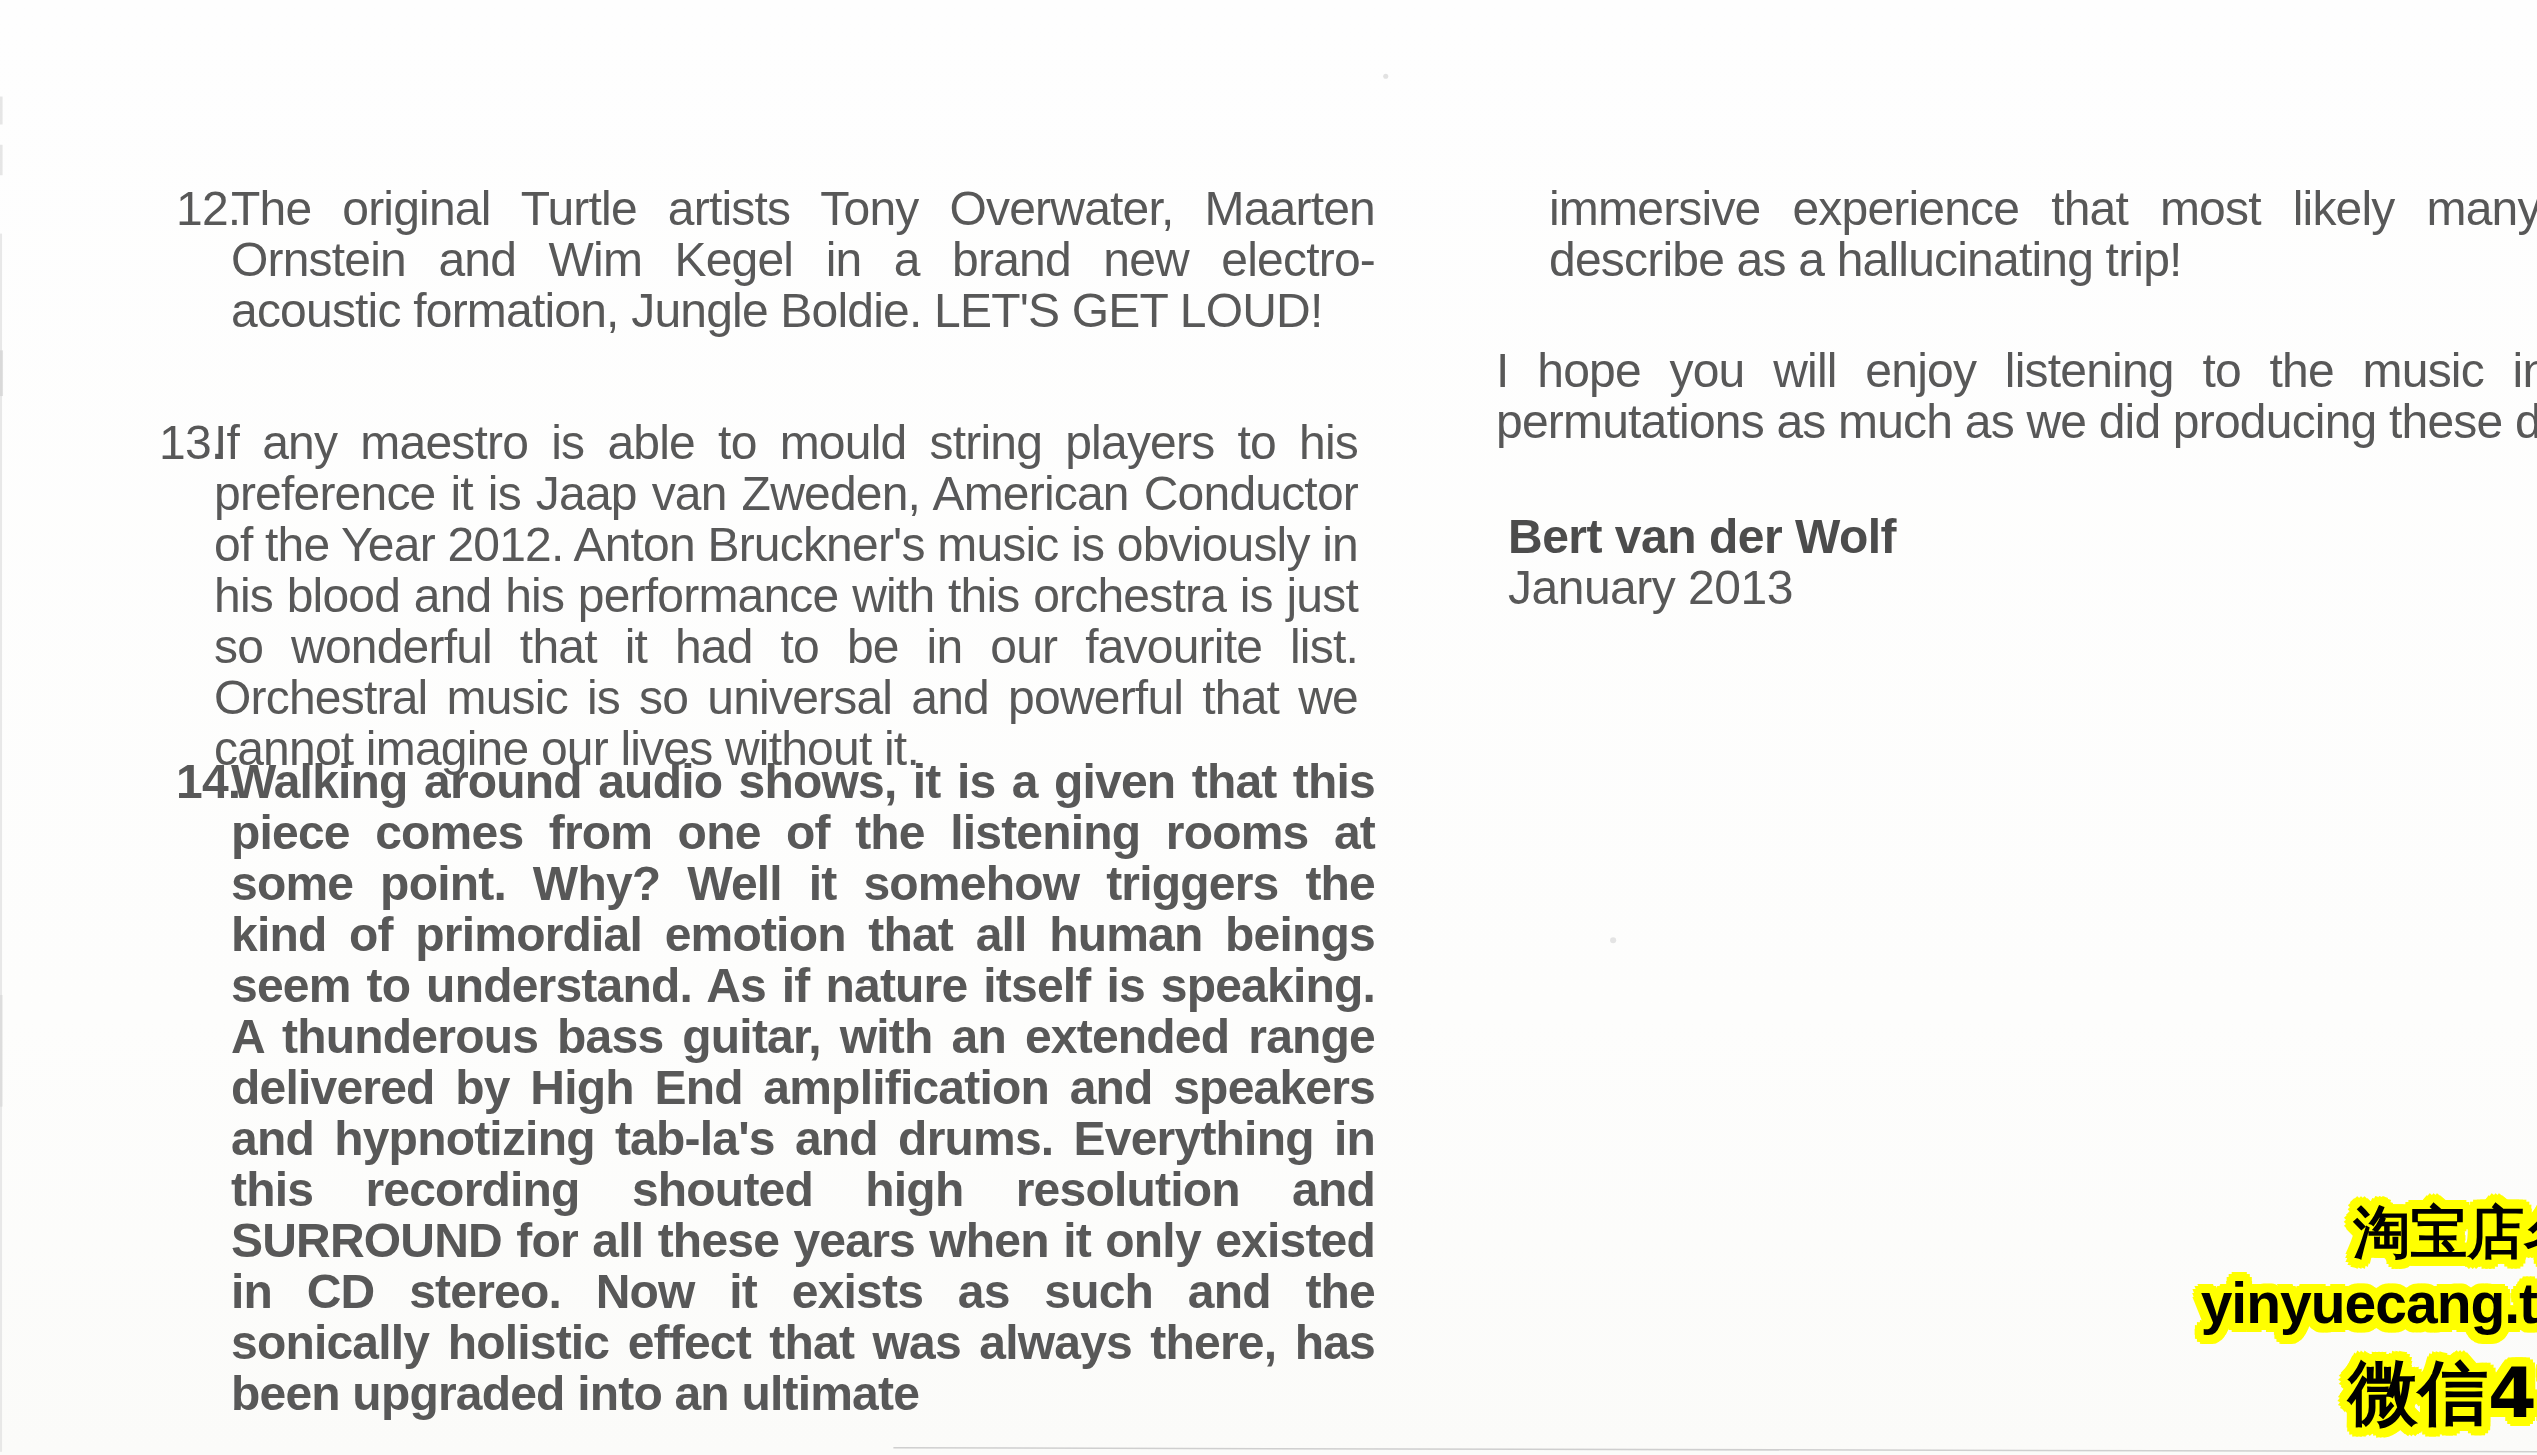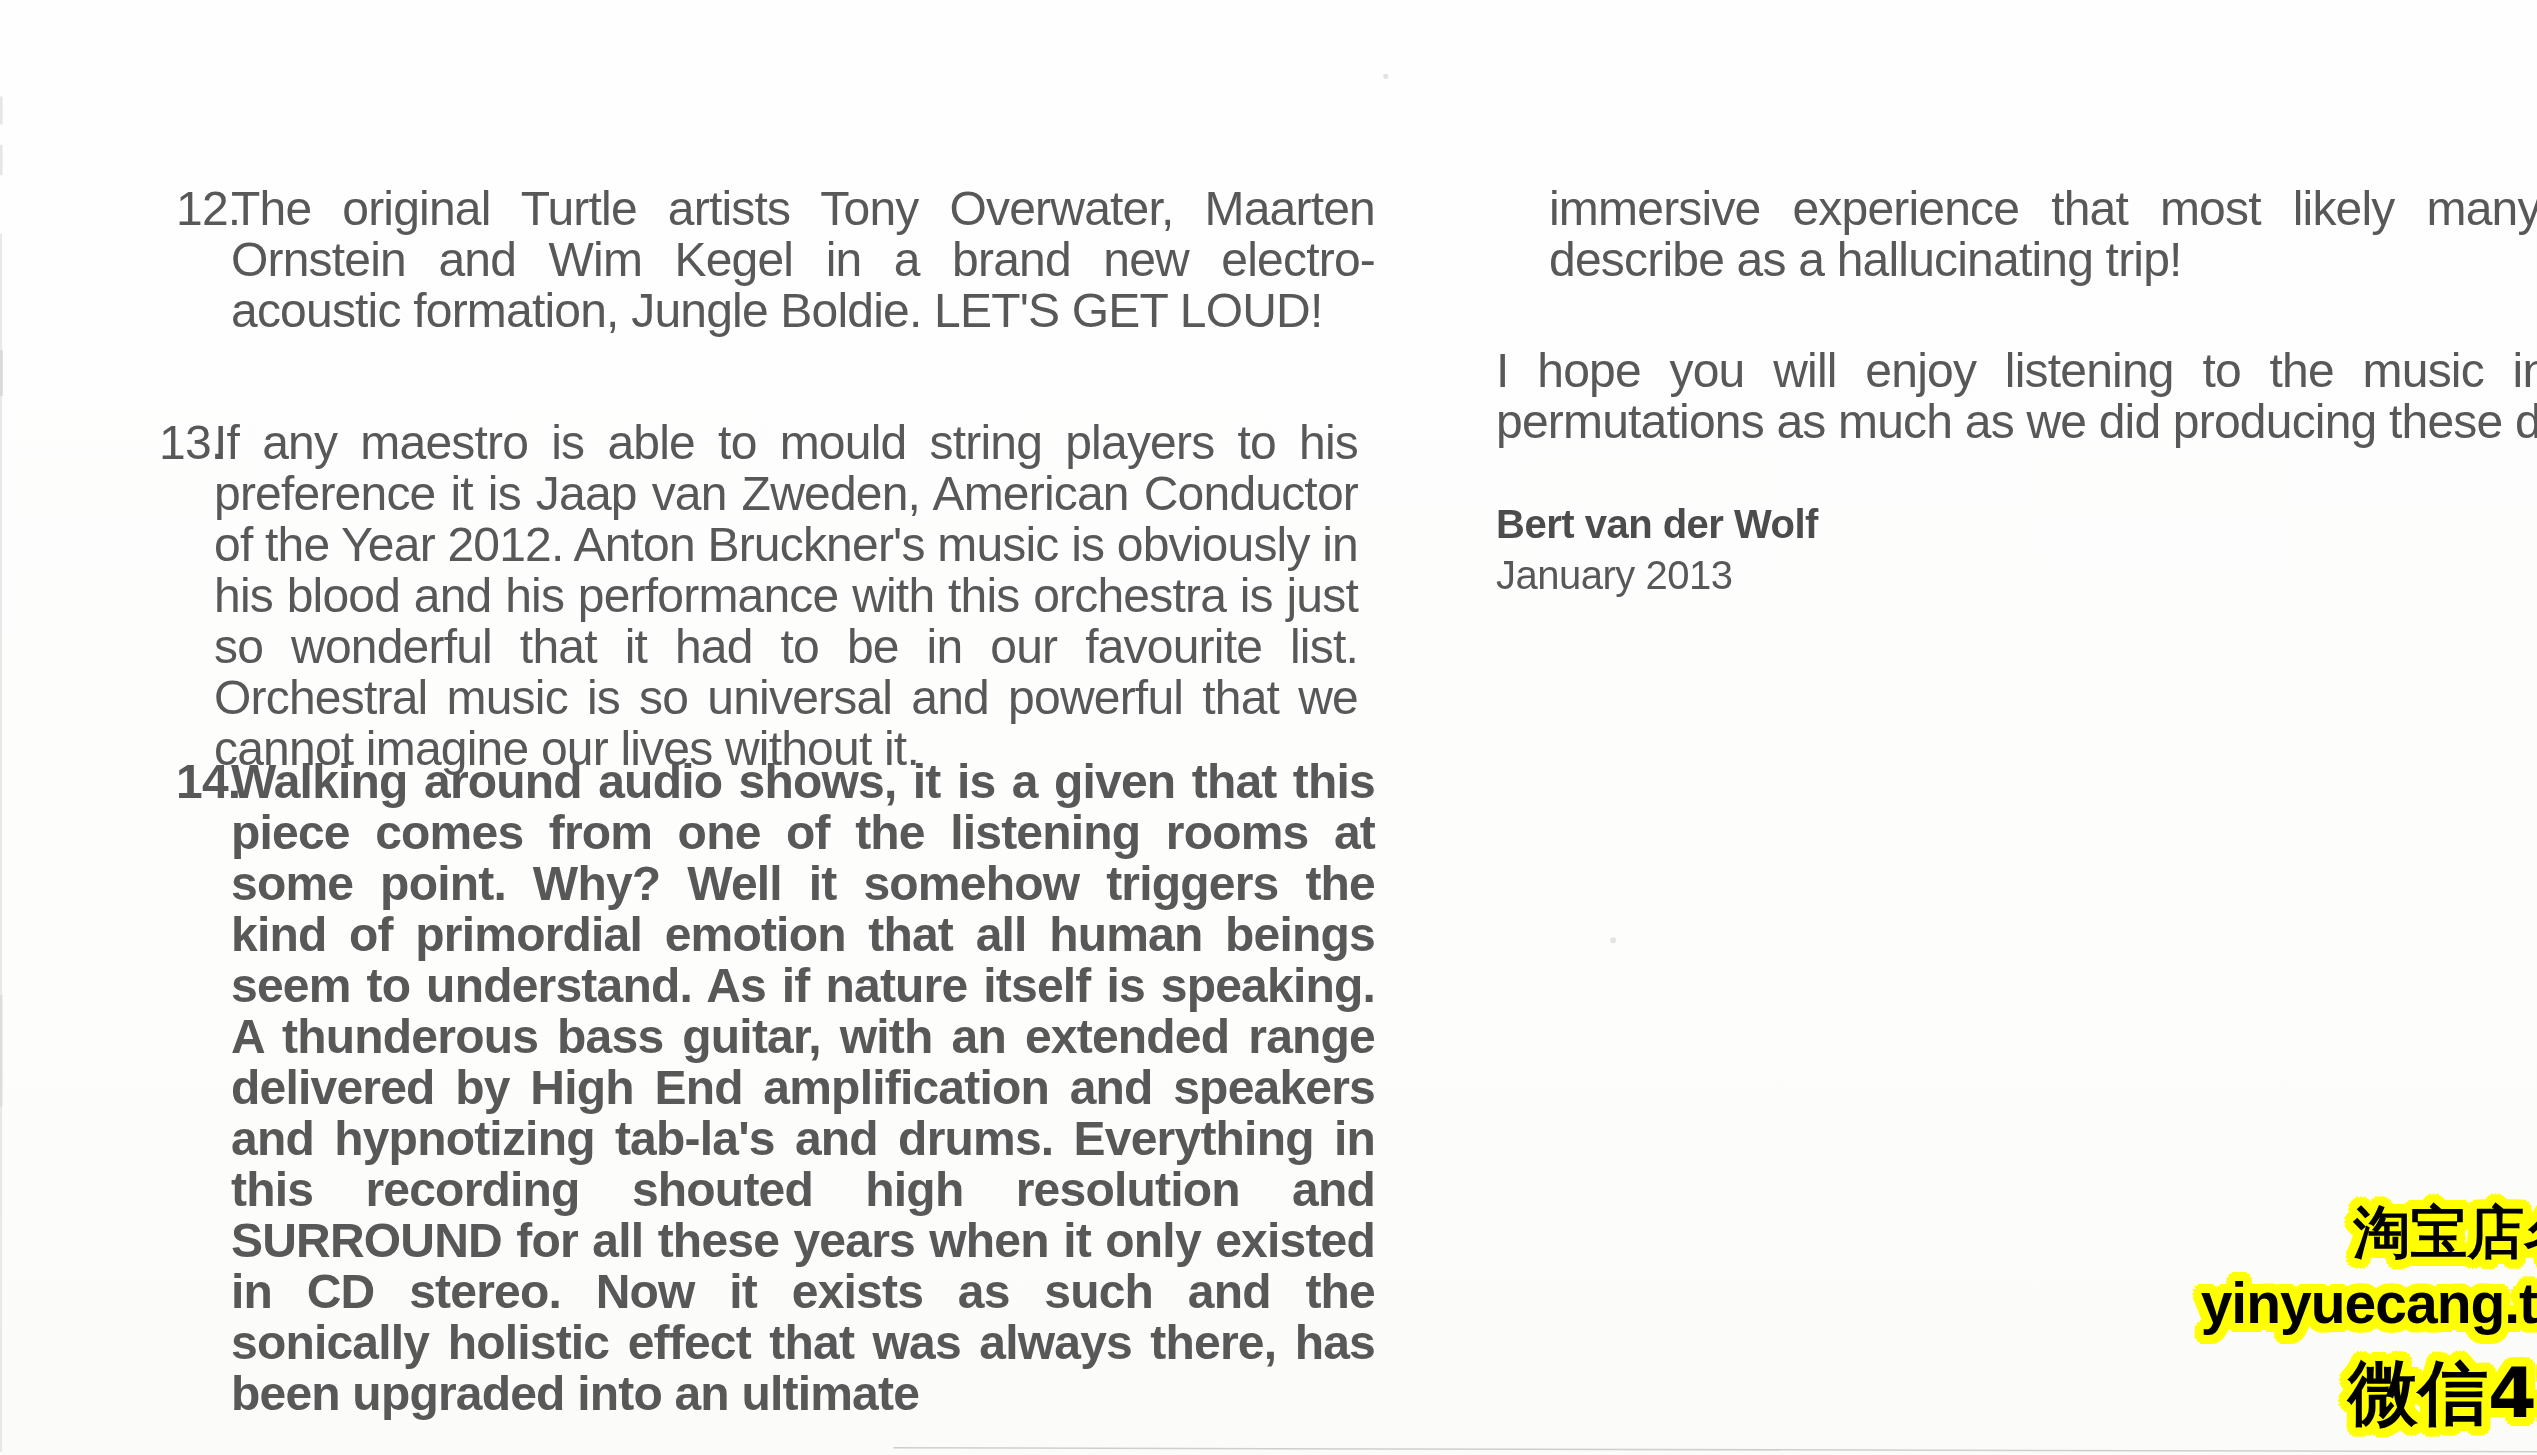--- a/index.html
+++ b/index.html
@@ -35,22 +35,22 @@
   }
   .item-12 { left: 231px; top: 183px;  width: 1144px; }
   .item-13 { left: 214px; top: 389px;  width: 1144px; margin-top: 28px; }
   .item-14 { left: 231px; top: 756px; width: 1144px; font-weight: bold; }
 
   .cont    { left: 1549px; top: 183px; width: 1145px; }
   .hope    { left: 1496px; top: 345px; width: 1201px; }
 
   .sig {
     position: absolute;
-    margin: 0;
-    font-size: 40px;
+    margin: 12px;
+    font-size: 48px;
     line-height: 51px;
     letter-spacing: -0.5px;
     white-space: nowrap;
   }
   .sig-name { left: 1496px; top: 499px;  color: #4c4c4c; font-weight: 700; }
   .sig-date { left: 1496px; top: 550px; color: #585858; }
 
   
   .wm {
     position: absolute;

